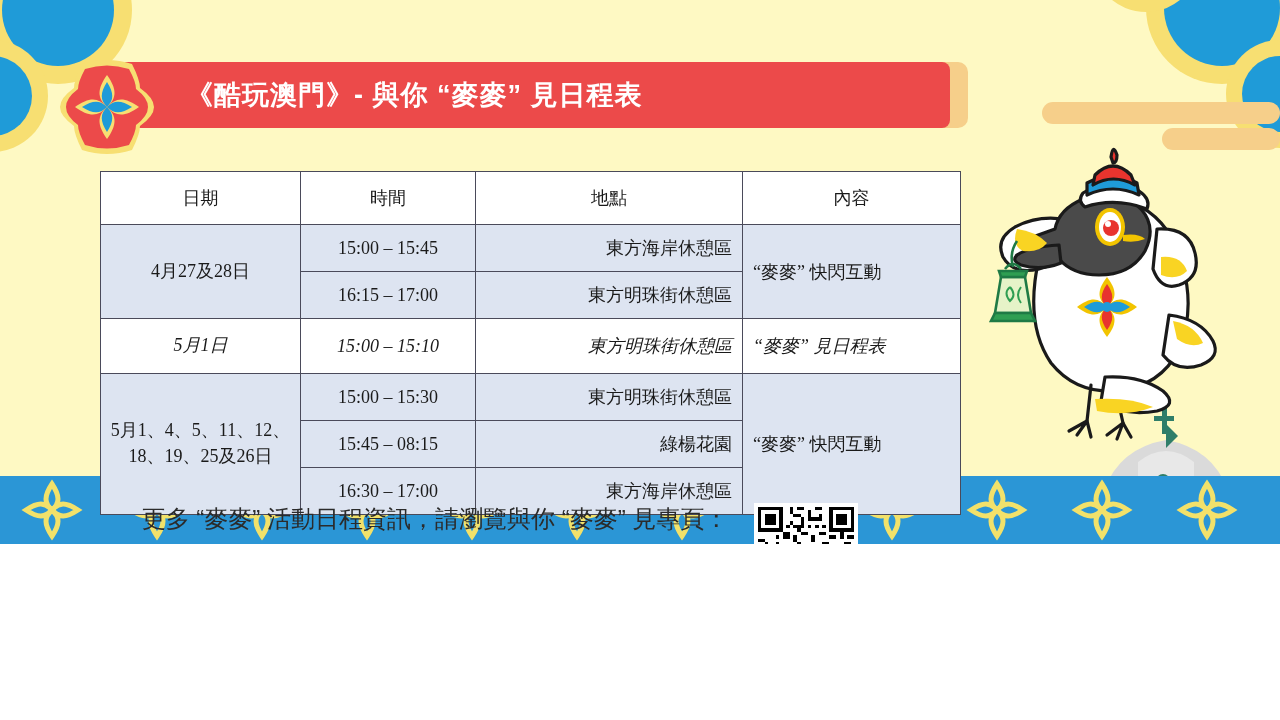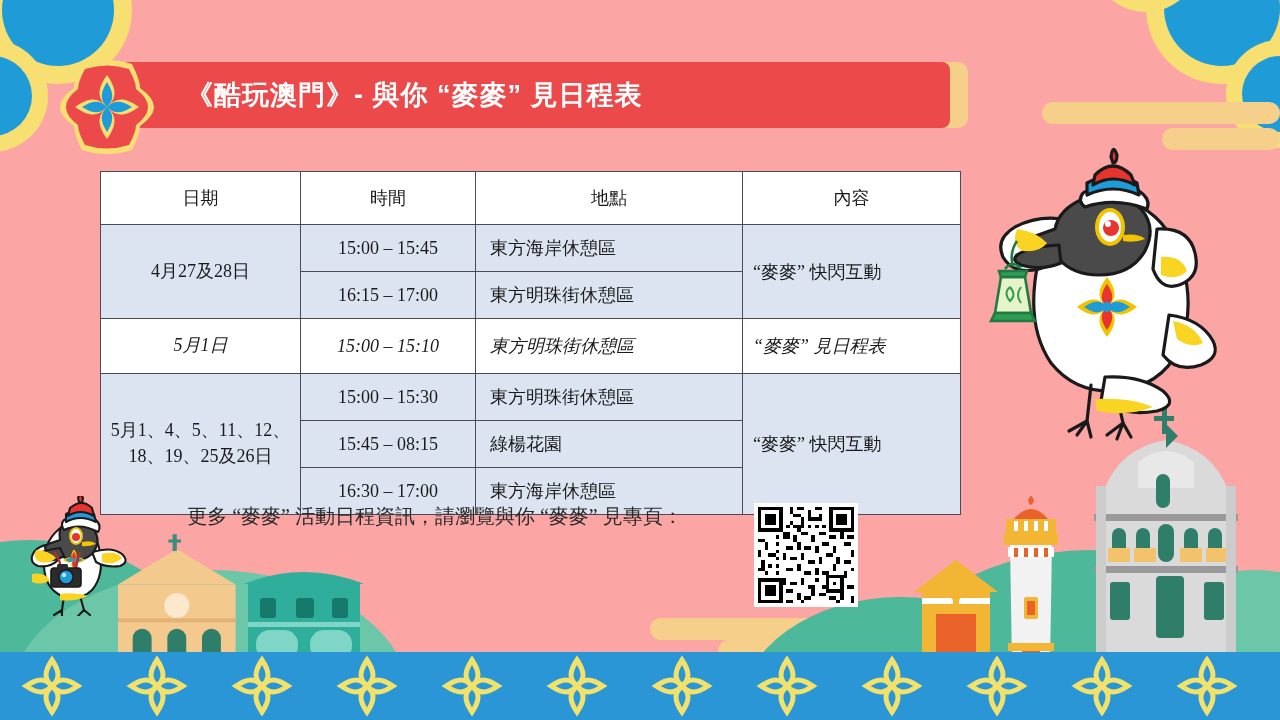--- a/index.html
+++ b/index.html
@@ -6,23 +6,23 @@
     margin: 0;
     padding: 0;
     background: #ffffff;
   }
   body {
     font-family: "Liberation Serif", "DejaVu Serif", serif;
   }
   #poster {
     position: relative;
     width: 1280px;
-    height: 720px;
+    height: 544px;
     overflow: hidden;
-    background: #fca5a5;
+    background: #fef9c3;
   }
 
   
   .title-banner {
     position: absolute;
     left: 108px;
     top: 62px;
     width: 842px;
     height: 66px;
     background: #ec4a4a;
@@ -89,39 +89,39 @@
 
   th.hdr {
     height: 50px;
     text-align: center;
     background: #ffffff;
     font-size: 19px;
   }
   td.cell { height: 46px; padding: 0 10px; }
   td.date-cell { text-align: center; line-height: 1.42; padding: 4px 8px; }
   td.time-cell { text-align: center; margin-top: 24px; }
-  td.place-cell { text-align: left; padding-left: 14px; }
+  td.place-cell { text-align: right; padding-left: 14px; }
   td.desc-cell { text-align: left; }
   .row-shade { background: #dde4f1; }
   .row-plain { background: #ffffff; font-style: italic; }
 
   
   .footer-note {
     position: absolute;
     left: 120px;
     top: 502px;
     width: 630px;
     text-align: center;
     z-index: 7;
     color: #2b2b2b;
   }
   .footer-line1 {
-    font-size: 20px;
+    font-size: 24px;
     line-height: 1.4;
-    font-family: Liberation Serif, serif;
+    font-family: Liberation Sans, sans-serif;
   }
   .footer-url {
     font-size: 19px;
     line-height: 1.5;
     font-family: "Liberation Sans", "DejaVu Sans", sans-serif;
     letter-spacing: -0.2px;
   }
 
   
   .qr-box {

